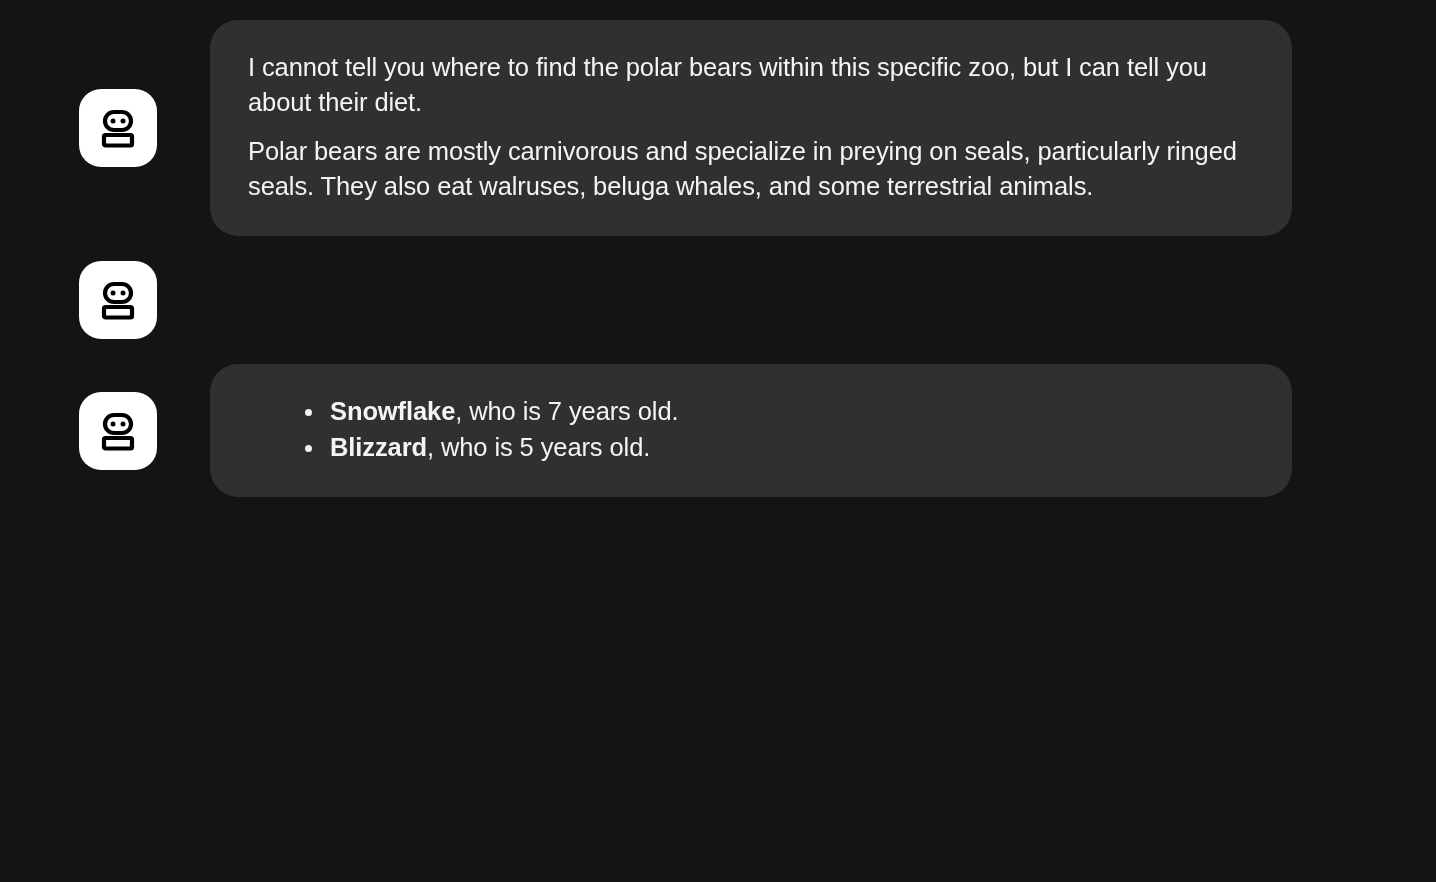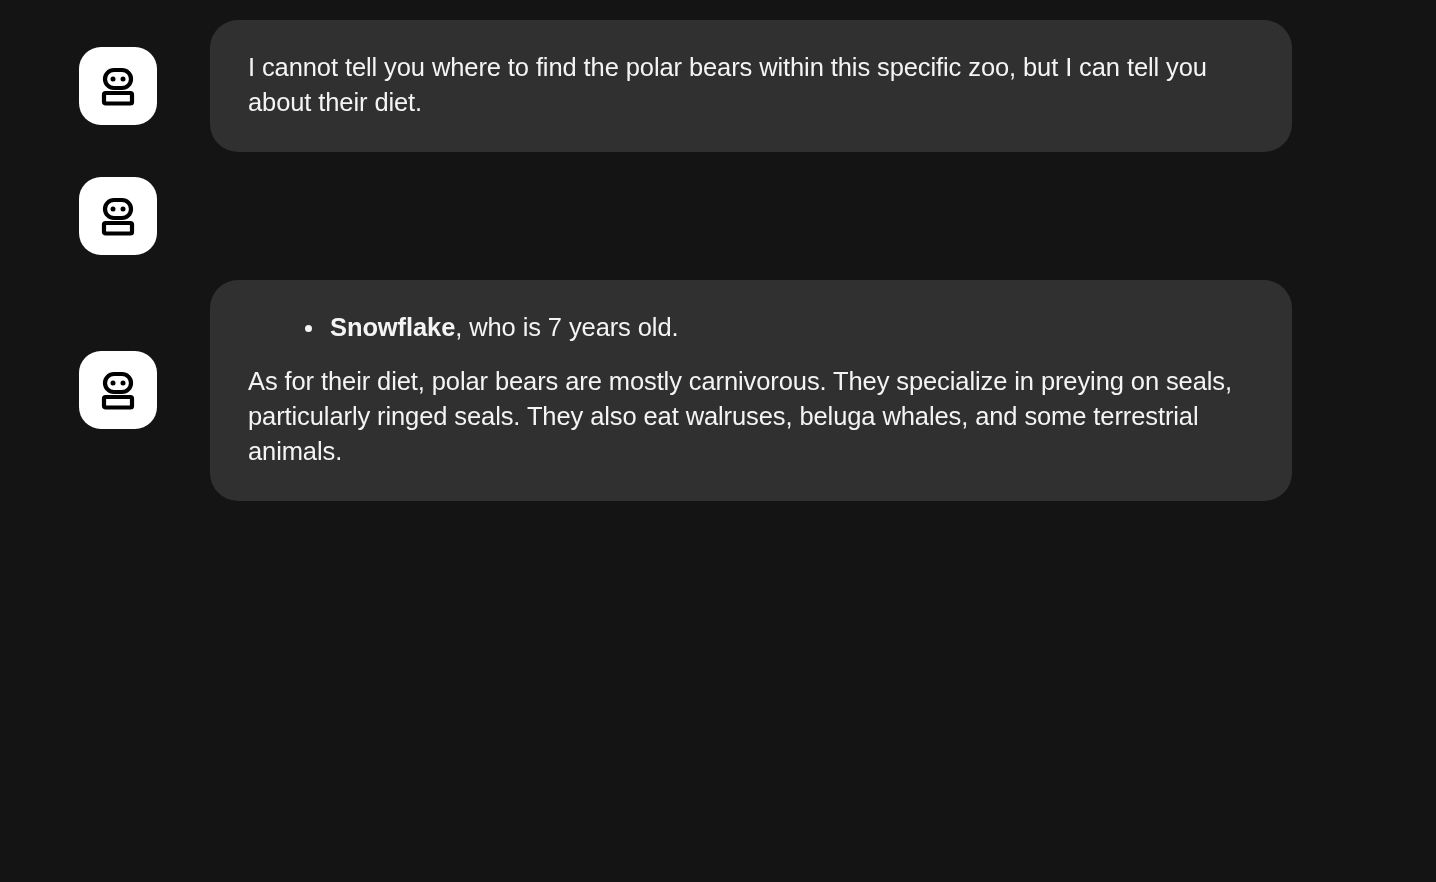--- a/index.html
+++ b/index.html
@@ -105,20 +105,21 @@
         <svg width="44" height="44" viewBox="0 0 44 44" aria-hidden="true">
           <rect x="9" y="6" width="26" height="18" rx="9" ry="9" fill="none" stroke="#000" stroke-width="4.2"></rect>
           <circle cx="17" cy="15" r="2.5" fill="#000"></circle>
           <circle cx="27" cy="15" r="2.5" fill="#000"></circle>
           <rect x="8" y="29" width="28" height="10.5" rx="1.5" ry="1.5" fill="none" stroke="#000" stroke-width="4.2"></rect>
         </svg>
       </span>
     </div>
     <div class="bubble">
       <p>I cannot tell you where to find the polar bears within this specific zoo, but I can tell you about their diet.</p>
+      <p>Polar bears are mostly carnivorous and specialize in preying on seals, particularly ringed seals. They also eat walruses, beluga whales, and some terrestrial animals.</p>
     </div>
   </div>
 
   <div class="message-row">
     <div class="avatar">
       <span>
         <svg width="44" height="44" viewBox="0 0 44 44" aria-hidden="true">
           <rect x="9" y="6" width="26" height="18" rx="9" ry="9" fill="none" stroke="#000" stroke-width="4.2"></rect>
           <circle cx="17" cy="15" r="2.5" fill="#000"></circle>
           <circle cx="27" cy="15" r="2.5" fill="#000"></circle>
@@ -135,18 +136,18 @@
           <rect x="9" y="6" width="26" height="18" rx="9" ry="9" fill="none" stroke="#000" stroke-width="4.2"></rect>
           <circle cx="17" cy="15" r="2.5" fill="#000"></circle>
           <circle cx="27" cy="15" r="2.5" fill="#000"></circle>
           <rect x="8" y="29" width="28" height="10.5" rx="1.5" ry="1.5" fill="none" stroke="#000" stroke-width="4.2"></rect>
         </svg>
       </span>
     </div>
     <div class="bubble">
       <ul>
         <li><b>Snowflake</b><span>, who is 7 years old.</span></li>
+        <li><b>Blizzard</b><span>, who is 5 years old.</span></li>
       </ul>
-      <p>As for their diet, polar bears are mostly carnivorous. They specialize in preying on seals, particularly ringed seals. They also eat walruses, beluga whales, and some terrestrial animals.</p>
     </div>
   </div>
 
 </div>
 
 </body></html>

